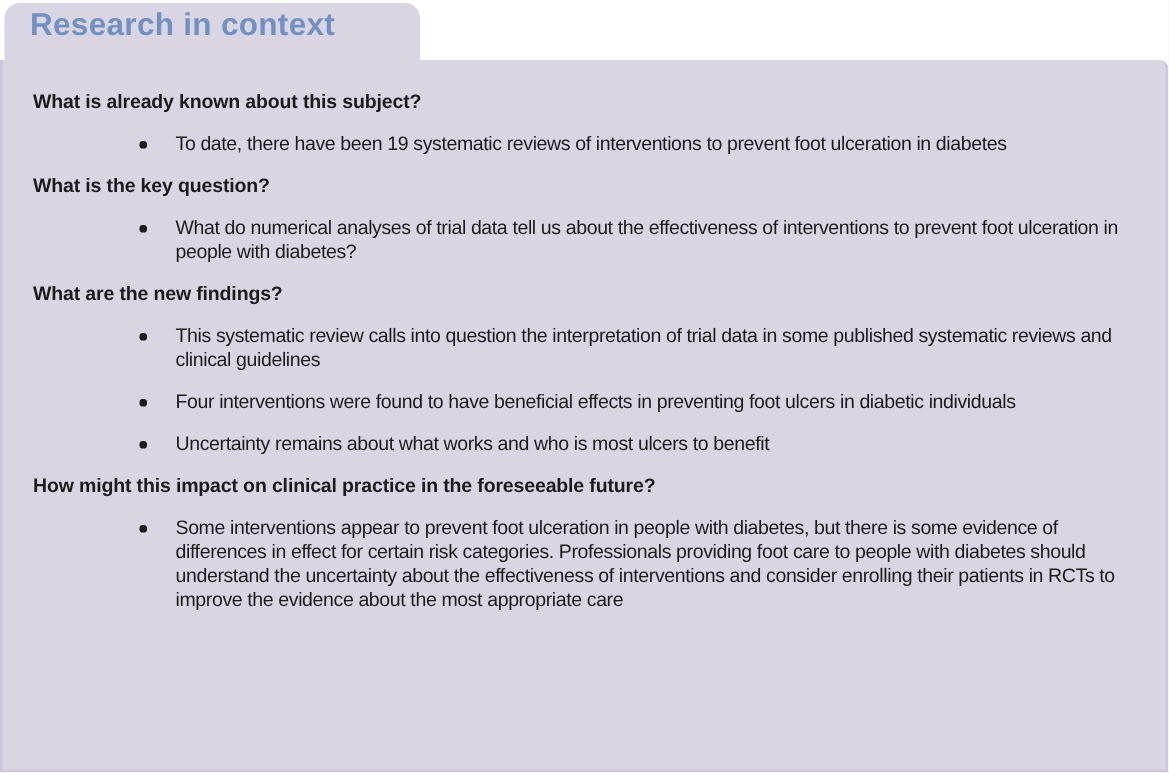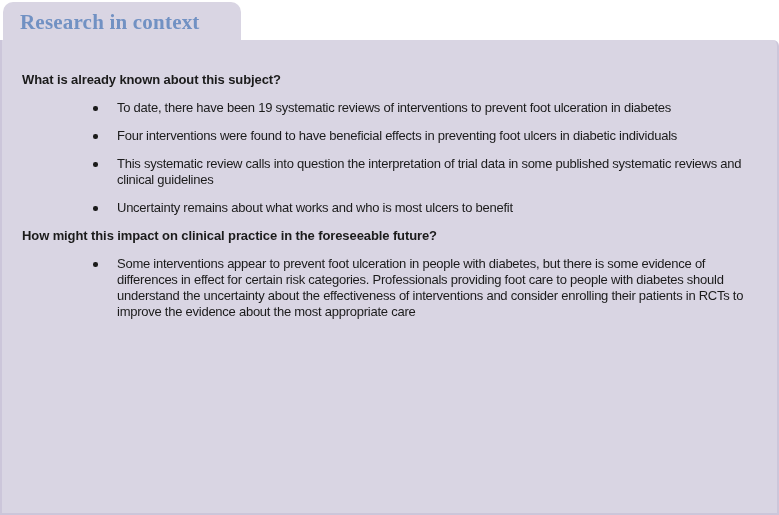--- a/index.html
+++ b/index.html
@@ -13,27 +13,26 @@
   #screen{
     position:relative;
     width:779px;height:515px;
     background:var(--page-bg);
     overflow:hidden;
     font-family:"Liberation Sans","DejaVu Sans",sans-serif;
     color:var(--text);
   }
   .title-tab{
     position:absolute;left:3px;top:2px;
-    width:238px;height:38px;
+    width:277px;height:38px;
     background:var(--box-bg);
     border-radius:10px 10px 0 0;
-    display:flex;align-items:center;
+    display:flex;
     padding:3px 0 0 17px;
     box-sizing:border-box;
-    font-family:Liberation Serif, serif;
   }
   .title-tab .box-title{
     font-size:21px;
     font-weight:bold;
     color:var(--title-blue);
     letter-spacing:0.2px;
     white-space:nowrap;
   }
   .panel{
     position:absolute;left:0;top:40px;
@@ -44,21 +43,21 @@
     border-right:2px solid var(--box-border);
     border-bottom:2px solid var(--box-border);
     border-radius:0 6px 0 0;
     padding:20px 20px 0 20px;
   }
   .section-heading{
     font-size:13px;
     font-weight:bold;
     line-height:16px;
     letter-spacing:-0.1px;
-    margin:12px 0 12px 0;
+    margin:0 0 12px 0;
     color:var(--text);
   }
   ul.bullet-list{
     margin:0;padding:0;list-style:none;
   }
   li.bullet-item{
     position:relative;
     padding-left:95px;
     margin:0 0 12px 0;
     font-size:13px;
@@ -89,30 +88,40 @@
     <div class="section">
       <div class="section-heading">What is already known about this subject?</div>
       <ul class="bullet-list">
         <li class="bullet-item">
           <span class="dot"></span>
           <span class="btxt">To date, there have been 19 systematic reviews of interventions to prevent foot ulceration in diabetes</span>
         </li>
       </ul>
     </div>
 
-
     <div class="section">
+      <div class="section-heading">What is the key question?</div>
       <ul class="bullet-list">
         <li class="bullet-item">
           <span class="dot"></span>
-          <span class="btxt">Four interventions were found to have beneficial effects in preventing foot ulcers in diabetic individuals</span>
+          <span class="btxt">What do numerical analyses of trial data tell us about the effectiveness of interventions to prevent foot ulceration in people with diabetes?</span>
+        </li>
+      </ul>
+    </div>
+
+    <div class="section">
+      <div class="section-heading">What are the new findings?</div>
+      <ul class="bullet-list">
+        <li class="bullet-item">
+          <span class="dot"></span>
+          <span class="btxt">This systematic review calls into question the interpretation of trial data in some published systematic reviews and clinical guidelines</span>
         </li>
         <li class="bullet-item">
           <span class="dot"></span>
-          <span class="btxt">This systematic review calls into question the interpretation of trial data in some published systematic reviews and clinical guidelines</span>
+          <span class="btxt">Four interventions were found to have beneficial effects in preventing foot ulcers in diabetic individuals</span>
         </li>
         <li class="bullet-item">
           <span class="dot"></span>
           <span class="btxt">Uncertainty remains about what works and who is most ulcers to benefit</span>
         </li>
       </ul>
     </div>
 
     <div class="section">
       <div class="section-heading">How might this impact on clinical practice in the foreseeable future?</div>

